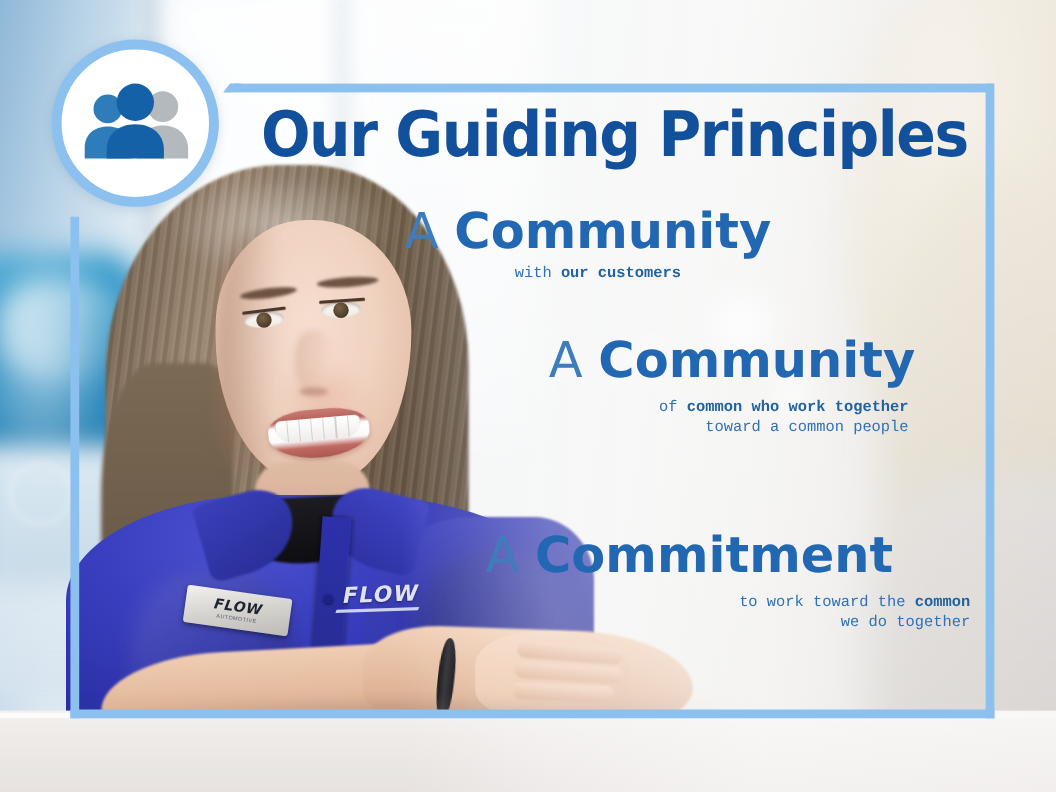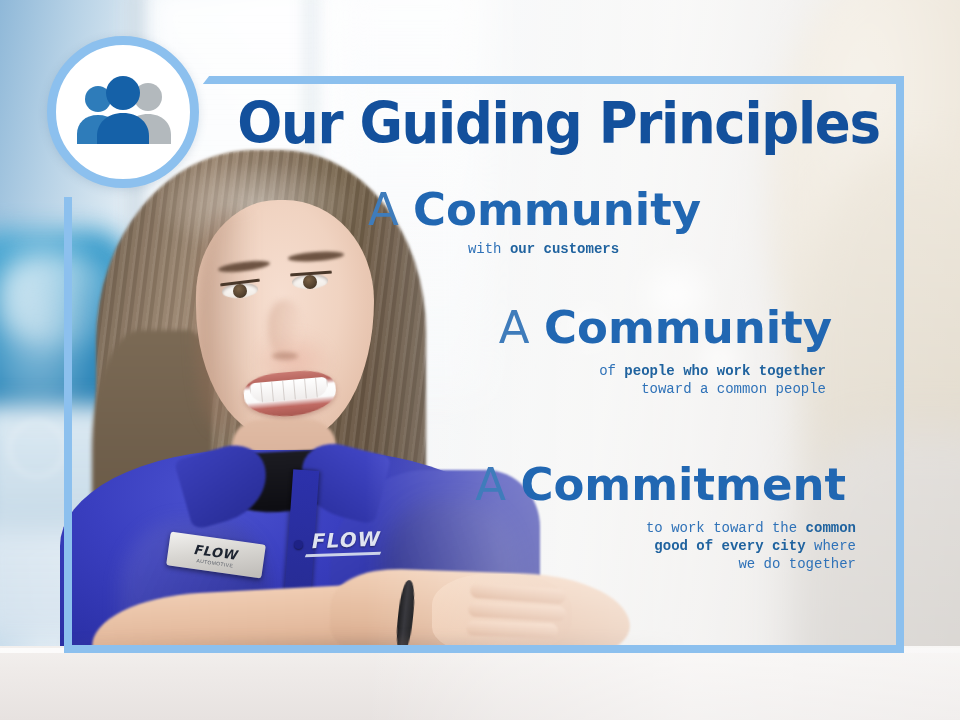--- a/index.html
+++ b/index.html
@@ -498,22 +498,22 @@
   .pr-1 .p-title { padding-right: 48px; }
   .pr-1 .p-sub   { padding-right: 30px; margin-top: 6px; }
 
   
   .pr-2 { left: 0; top: 228px; text-align: right; }
   .pr-2 .p-title { padding-right: 72px; }
   .pr-2 .p-sub   { padding-right: 78px; margin-top: 10px; }
 
   
   .pr-3 { left: 0; top: 385px; text-align: right; }
-  .pr-3 .p-title { padding-right: 58px; }
-  .pr-3 .p-sub   { padding-right: 48px; margin-top: 10px; }
+  .pr-3 .p-title { padding-right: 92px; margin-top: 20px; }
+  .pr-3 .p-sub   { padding-right: 22px; margin-top: 10px; }
 
   .nowrap { white-space: nowrap; }
 </style>
 </head>
 <body>
 
 <div id="stage">
 
   <div class="photo">
     <div class="bg-base"></div>
@@ -625,31 +625,30 @@
         <div class="nowrap"><span>with </span><b>our customers</b></div>
       </div>
     </div>
 
     <div class="principle pr-2">
       <div class="p-title">
         <span class="art">A</span>
         <span class="word">Community</span>
       </div>
       <div class="p-sub">
-        <div class="nowrap"><span>of </span><b>people who work together</b></div>
+        <div class="nowrap"><span>of </span><b>common who work together</b></div>
         <div class="nowrap"><span>toward a common people</span></div>
       </div>
     </div>
 
     <div class="principle pr-3">
       <div class="p-title">
         <span class="art">A</span>
         <span class="word">Commitment</span>
       </div>
       <div class="p-sub">
         <div class="nowrap"><span>to work toward the </span><b>common</b></div>
-        <div class="nowrap"><b>good of every city</b><span> where</span></div>
         <div class="nowrap"><span>we do together</span></div>
       </div>
     </div>
 
   </div>
 </div>
 
 </body></html>

